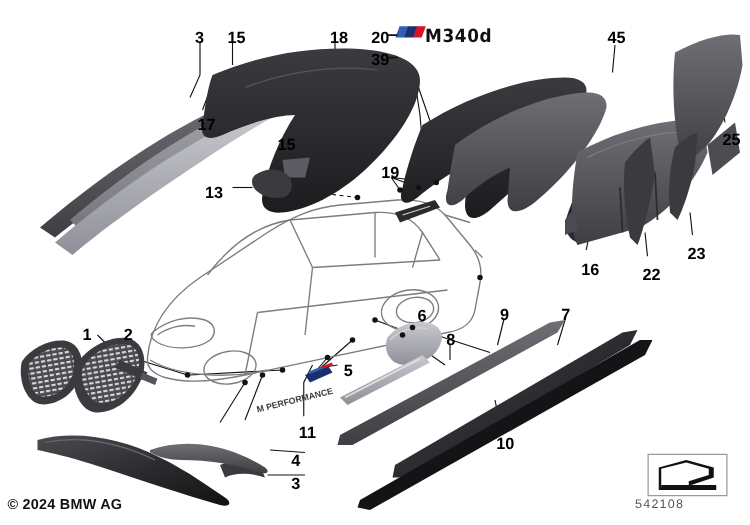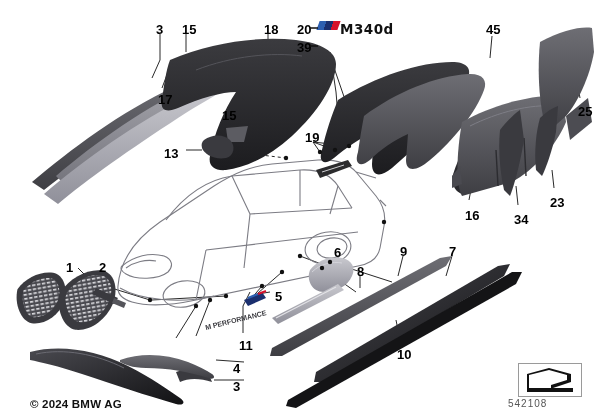--- a/index.html
+++ b/index.html
@@ -4,21 +4,21 @@
 <style>
   html,body{margin:0;padding:0;background:#fff;}
   body{width:600px;height:420px;overflow:hidden;
        font-family:"Liberation Sans",sans-serif;}
   #sheet{position:relative;width:600px;height:420px;background:#ffffff;}
   svg#art{position:absolute;left:0;top:0;width:600px;height:420px;}
   .lbl{position:absolute;font-family:"Liberation Sans",sans-serif;
        font-weight:bold;font-size:13px;color:#000;line-height:1;
        white-space:nowrap;}
   .copy{position:absolute;left:6px;top:398px;font-size:11.5px;
-        font-weight:bold;color:#111;letter-spacing:.2px;margin-left:24px;}
+        font-weight:bold;color:#111;letter-spacing:.2px;}
   .pn{position:absolute;left:508px;top:398px;font-size:10px;
       color:#555;letter-spacing:1px;}
   .badge{position:absolute;display:flex;
          white-space:nowrap;}
   .mstripe{display:inline-block;width:21px;height:9px;margin-right:1px;
            background:linear-gradient(90deg,
              #2e5fb0 0 33.3%, #1b2f6e 33.3% 66.6%, #d6112a 66.6% 100%);
            transform:skewX(-20deg);}
   .mtxt{font-family:"DejaVu Sans",sans-serif;font-weight:bold;
         font-size:13.5px;letter-spacing:.5px;color:#111;
@@ -283,21 +283,21 @@
   <div class="lbl" style="left:222px;top:109px">15</div>
   <div class="lbl" style="left:164px;top:147px">13</div>
   <div class="lbl" style="left:156px;top:23px">3</div>
   <div class="lbl" style="left:182px;top:23px">15</div>
   <div class="lbl" style="left:465px;top:209px">16</div>
   <div class="lbl" style="left:158px;top:93px">17</div>
   <div class="lbl" style="left:264px;top:23px">18</div>
   <div class="lbl" style="left:305px;top:131px">19</div>
   <div class="lbl" style="left:297px;top:23px">20</div>
   <div class="lbl" style="left:297px;top:41px">39</div>
-  <div class="lbl" style="left:514px;top:213px">34</div>
+  <div class="lbl" style="left:514px;top:213px">22</div>
   <div class="lbl" style="left:550px;top:196px">23</div>
   <div class="lbl" style="left:486px;top:23px">45</div>
   <div class="lbl" style="left:578px;top:105px">25</div>
 
   <div class="badge" style="left:318px;top:21px">
     <span class="mstripe"></span>
     <span class="mtxt">M340d</span>
   </div>
 
   <svg style="position:absolute;left:0;top:0;width:600px;height:420px;pointer-events:none">

